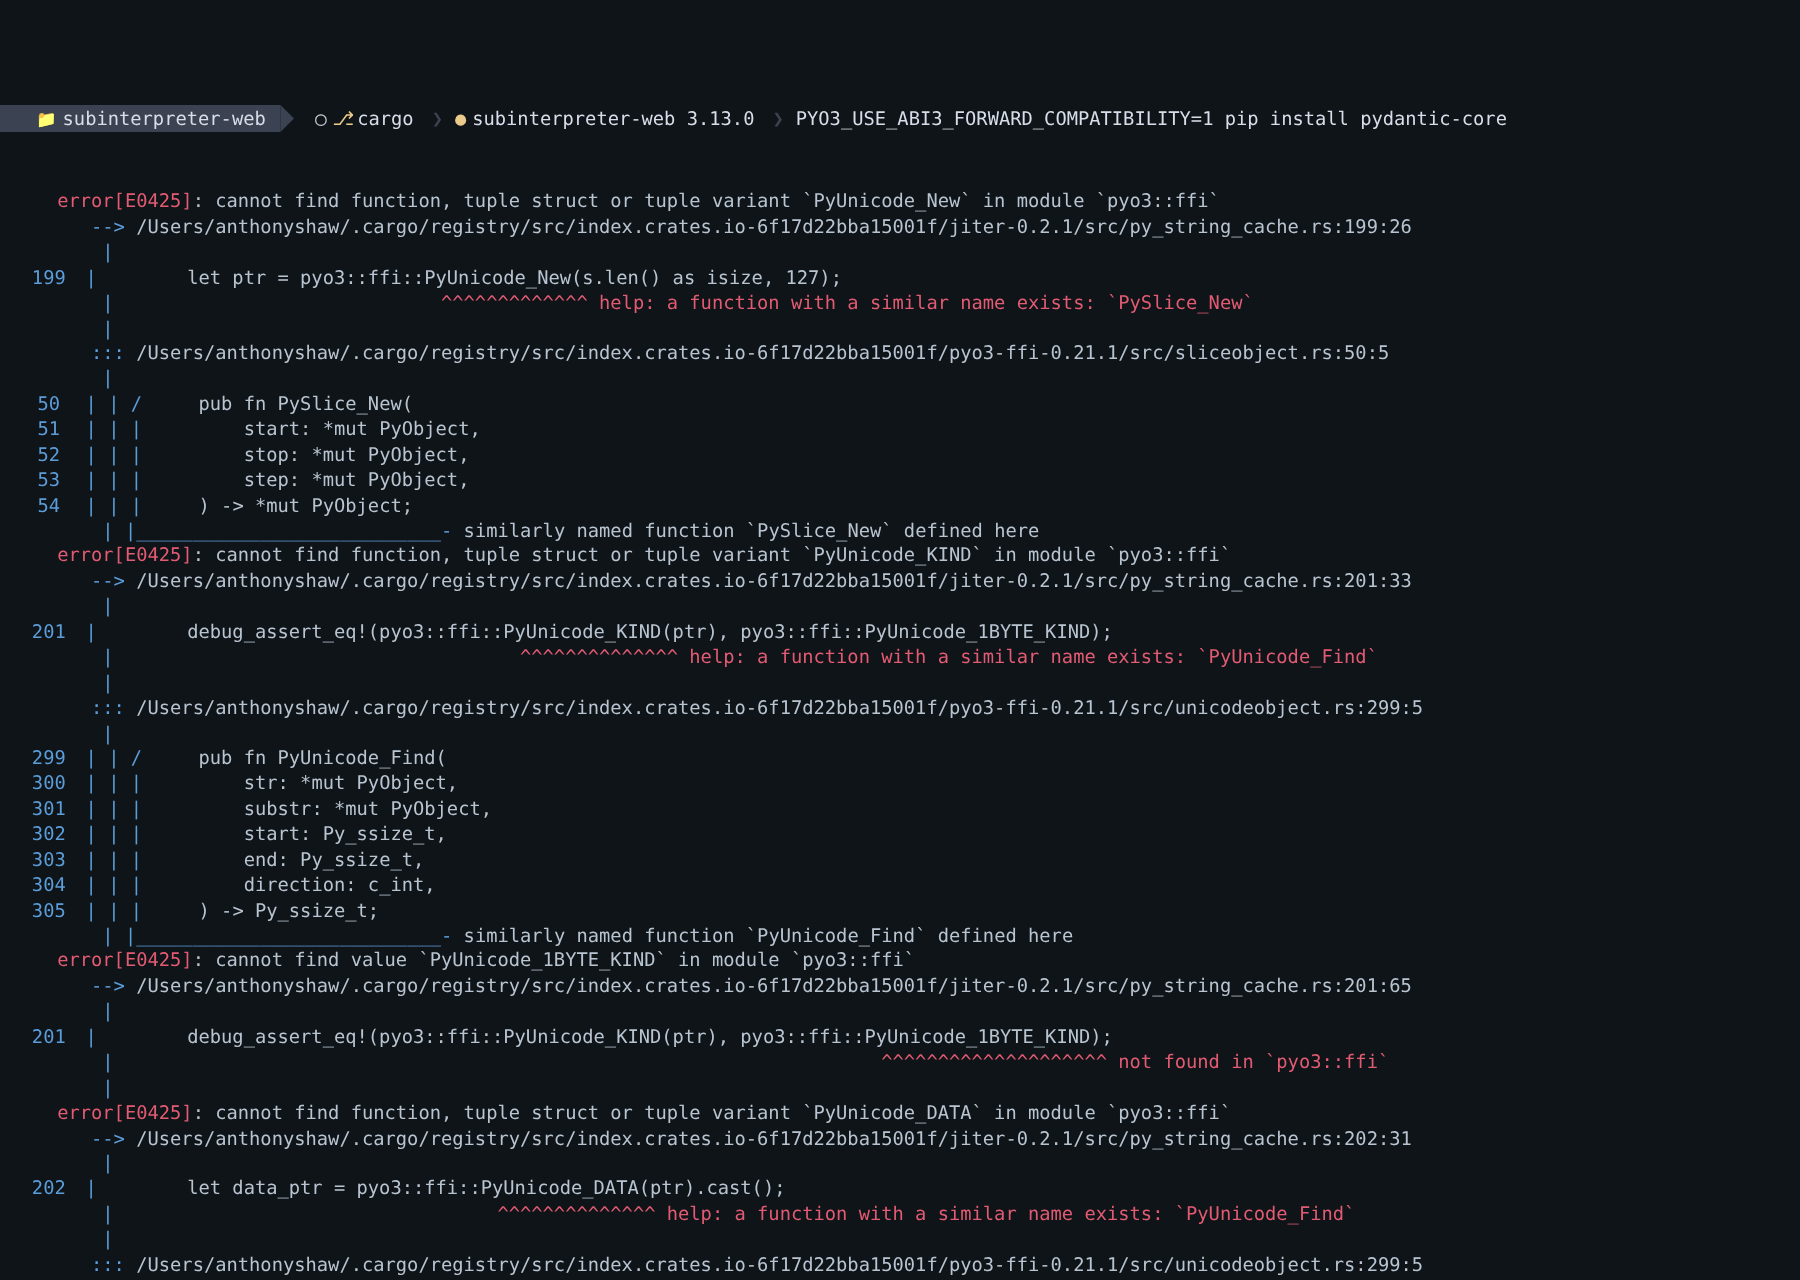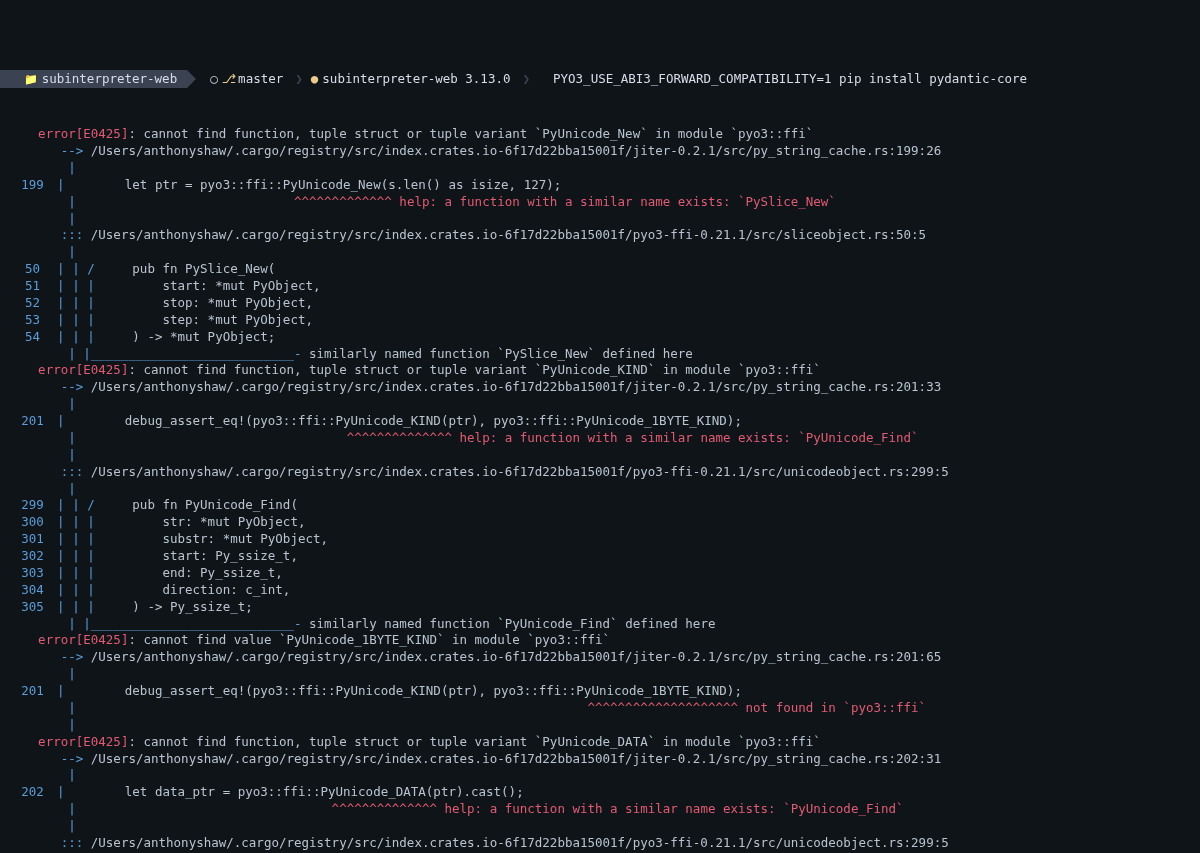--- a/index.html
+++ b/index.html
@@ -22,21 +22,21 @@
   .seg {
     display: inline-flex;
     align-items: center;
     padding: 1px 10px 1px 8px;
     font-weight: 500;
     position: relative;
   }
   .seg-dir { background: #3b4252; color: #d8dee9; padding-left: 24px; }
   .seg-git { background: #0f1419; color: #d8dee9; padding-left: 14px; }
   .seg-py  { background: #0f1419; color: #d8dee9; padding-left: 6px; }
-  .seg-cmd { background: #0f1419; color: #d8dee9; padding-left: 6px; margin-left: 15px; }
+  .seg-cmd { background: #0f1419; color: #d8dee9; padding-left: 6px; }
   .chev {
     width: 0; height: 0;
     border-top: 9px solid transparent;
     border-bottom: 9px solid transparent;
     display: inline-block;
   }
   .chev-dir { border-left: 9px solid #3b4252; }
   .chev-sep { color: #3b4252; font-weight: bold; padding: 0 2px; }
   .folder-icon::before { content: "📁"; filter: hue-rotate(10deg) brightness(1.1); margin-right: 4px; font-size: 11px; }
   .git-icon { color: #c0c5ce; margin-right: 4px; }
@@ -51,21 +51,21 @@
   .ln { color: #5b9dd9; display: inline-block; width: 34px; text-align: center; }
   .code { color: #b8c4d0; }
 </style>
 </head>
 <body>
 
 
 
 <div class="prompt">
   <span class="seg seg-dir"><span class="folder-icon"></span><span>subinterpreter-web</span></span><span class="chev chev-dir"></span>
-  <span class="seg seg-git"><span class="git-icon">◯</span><span class="branch-icon">⎇</span><span>master</span></span><span class="chev-sep">❯</span>
+  <span class="seg seg-git"><span class="git-icon">◯</span><span class="branch-icon">⎇</span><span>cargo</span></span><span class="chev-sep">❯</span>
   <span class="seg seg-py"><span class="py-icon">●</span><span>subinterpreter-web 3.13.0</span></span><span class="chev-sep">❯</span>
   <span class="seg seg-cmd">PYO3_USE_ABI3_FORWARD_COMPATIBILITY=1 pip install pydantic-core</span>
 </div>
 
 <div class="term" id="out"><span class="line"><span>    </span><span class="red">error[E0425]</span><span>: cannot find function, tuple struct or tuple variant `PyUnicode_New` in module `pyo3::ffi`</span></span><span class="line"><span>       </span><span class="blue">--&gt; </span><span class="code">/Users/anthonyshaw/.cargo/registry/src/index.crates.io-6f17d22bba15001f/jiter-0.2.1/src/py_string_cache.rs:199:26</span></span><span class="line"><span>        </span><span class="blue">|</span></span><span class="line"><span> </span><span class="ln">199</span><span> </span><span class="blue">|</span><span class="code">        let ptr = pyo3::ffi::PyUnicode_New(s.len() as isize, 127);</span></span><span class="line"><span>        </span><span class="blue">|</span><span class="red">                             ^^^^^^^^^^^^^ help: a function with a similar name exists: `PySlice_New`</span></span><span class="line"><span>        </span><span class="blue">|</span></span><span class="line"><span>       </span><span class="blue">::: </span><span class="code">/Users/anthonyshaw/.cargo/registry/src/index.crates.io-6f17d22bba15001f/pyo3-ffi-0.21.1/src/sliceobject.rs:50:5</span></span><span class="line"><span>        </span><span class="blue">|</span></span><span class="line"><span> </span><span class="ln">50</span><span> </span><span class="blue">|</span><span> </span><span class="blue">|</span><span> </span><span class="blue">/</span><span class="code">     pub fn PySlice_New(</span></span><span class="line"><span> </span><span class="ln">51</span><span> </span><span class="blue">|</span><span> </span><span class="blue">|</span><span> </span><span class="blue">|</span><span class="code">         start: *mut PyObject,</span></span><span class="line"><span> </span><span class="ln">52</span><span> </span><span class="blue">|</span><span> </span><span class="blue">|</span><span> </span><span class="blue">|</span><span class="code">         stop: *mut PyObject,</span></span><span class="line"><span> </span><span class="ln">53</span><span> </span><span class="blue">|</span><span> </span><span class="blue">|</span><span> </span><span class="blue">|</span><span class="code">         step: *mut PyObject,</span></span><span class="line"><span> </span><span class="ln">54</span><span> </span><span class="blue">|</span><span> </span><span class="blue">|</span><span> </span><span class="blue">|</span><span class="code">     ) -&gt; *mut PyObject;</span></span><span class="line"><span>        </span><span class="blue">|</span><span> </span><span class="blue">|___________________________- </span><span class="code">similarly named function `PySlice_New` defined here</span></span><span class="line"><span></span></span><span class="line"><span>    </span><span class="red">error[E0425]</span><span>: cannot find function, tuple struct or tuple variant `PyUnicode_KIND` in module `pyo3::ffi`</span></span><span class="line"><span>       </span><span class="blue">--&gt; </span><span class="code">/Users/anthonyshaw/.cargo/registry/src/index.crates.io-6f17d22bba15001f/jiter-0.2.1/src/py_string_cache.rs:201:33</span></span><span class="line"><span>        </span><span class="blue">|</span></span><span class="line"><span> </span><span class="ln">201</span><span> </span><span class="blue">|</span><span class="code">        debug_assert_eq!(pyo3::ffi::PyUnicode_KIND(ptr), pyo3::ffi::PyUnicode_1BYTE_KIND);</span></span><span class="line"><span>        </span><span class="blue">|</span><span class="red">                                    ^^^^^^^^^^^^^^ help: a function with a similar name exists: `PyUnicode_Find`</span></span><span class="line"><span>        </span><span class="blue">|</span></span><span class="line"><span>       </span><span class="blue">::: </span><span class="code">/Users/anthonyshaw/.cargo/registry/src/index.crates.io-6f17d22bba15001f/pyo3-ffi-0.21.1/src/unicodeobject.rs:299:5</span></span><span class="line"><span>        </span><span class="blue">|</span></span><span class="line"><span> </span><span class="ln">299</span><span> </span><span class="blue">|</span><span> </span><span class="blue">|</span><span> </span><span class="blue">/</span><span class="code">     pub fn PyUnicode_Find(</span></span><span class="line"><span> </span><span class="ln">300</span><span> </span><span class="blue">|</span><span> </span><span class="blue">|</span><span> </span><span class="blue">|</span><span class="code">         str: *mut PyObject,</span></span><span class="line"><span> </span><span class="ln">301</span><span> </span><span class="blue">|</span><span> </span><span class="blue">|</span><span> </span><span class="blue">|</span><span class="code">         substr: *mut PyObject,</span></span><span class="line"><span> </span><span class="ln">302</span><span> </span><span class="blue">|</span><span> </span><span class="blue">|</span><span> </span><span class="blue">|</span><span class="code">         start: Py_ssize_t,</span></span><span class="line"><span> </span><span class="ln">303</span><span> </span><span class="blue">|</span><span> </span><span class="blue">|</span><span> </span><span class="blue">|</span><span class="code">         end: Py_ssize_t,</span></span><span class="line"><span> </span><span class="ln">304</span><span> </span><span class="blue">|</span><span> </span><span class="blue">|</span><span> </span><span class="blue">|</span><span class="code">         direction: c_int,</span></span><span class="line"><span> </span><span class="ln">305</span><span> </span><span class="blue">|</span><span> </span><span class="blue">|</span><span> </span><span class="blue">|</span><span class="code">     ) -&gt; Py_ssize_t;</span></span><span class="line"><span>        </span><span class="blue">|</span><span> </span><span class="blue">|___________________________- </span><span class="code">similarly named function `PyUnicode_Find` defined here</span></span><span class="line"><span></span></span><span class="line"><span>    </span><span class="red">error[E0425]</span><span>: cannot find value `PyUnicode_1BYTE_KIND` in module `pyo3::ffi`</span></span><span class="line"><span>       </span><span class="blue">--&gt; </span><span class="code">/Users/anthonyshaw/.cargo/registry/src/index.crates.io-6f17d22bba15001f/jiter-0.2.1/src/py_string_cache.rs:201:65</span></span><span class="line"><span>        </span><span class="blue">|</span></span><span class="line"><span> </span><span class="ln">201</span><span> </span><span class="blue">|</span><span class="code">        debug_assert_eq!(pyo3::ffi::PyUnicode_KIND(ptr), pyo3::ffi::PyUnicode_1BYTE_KIND);</span></span><span class="line"><span>        </span><span class="blue">|</span><span class="red">                                                                    ^^^^^^^^^^^^^^^^^^^^ not found in `pyo3::ffi`</span></span><span class="line"><span>        </span><span class="blue">|</span></span><span class="line"><span></span></span><span class="line"><span>    </span><span class="red">error[E0425]</span><span>: cannot find function, tuple struct or tuple variant `PyUnicode_DATA` in module `pyo3::ffi`</span></span><span class="line"><span>       </span><span class="blue">--&gt; </span><span class="code">/Users/anthonyshaw/.cargo/registry/src/index.crates.io-6f17d22bba15001f/jiter-0.2.1/src/py_string_cache.rs:202:31</span></span><span class="line"><span>        </span><span class="blue">|</span></span><span class="line"><span> </span><span class="ln">202</span><span> </span><span class="blue">|</span><span class="code">        let data_ptr = pyo3::ffi::PyUnicode_DATA(ptr).cast();</span></span><span class="line"><span>        </span><span class="blue">|</span><span class="red">                                  ^^^^^^^^^^^^^^ help: a function with a similar name exists: `PyUnicode_Find`</span></span><span class="line"><span>        </span><span class="blue">|</span></span><span class="line"><span>       </span><span class="blue">::: </span><span class="code">/Users/anthonyshaw/.cargo/registry/src/index.crates.io-6f17d22bba15001f/pyo3-ffi-0.21.1/src/unicodeobject.rs:299:5</span></span><span class="line"><span>        </span><span class="blue">|</span></span><span class="line"><span></span></span></div>
 
 
 
 
 </body></html>

